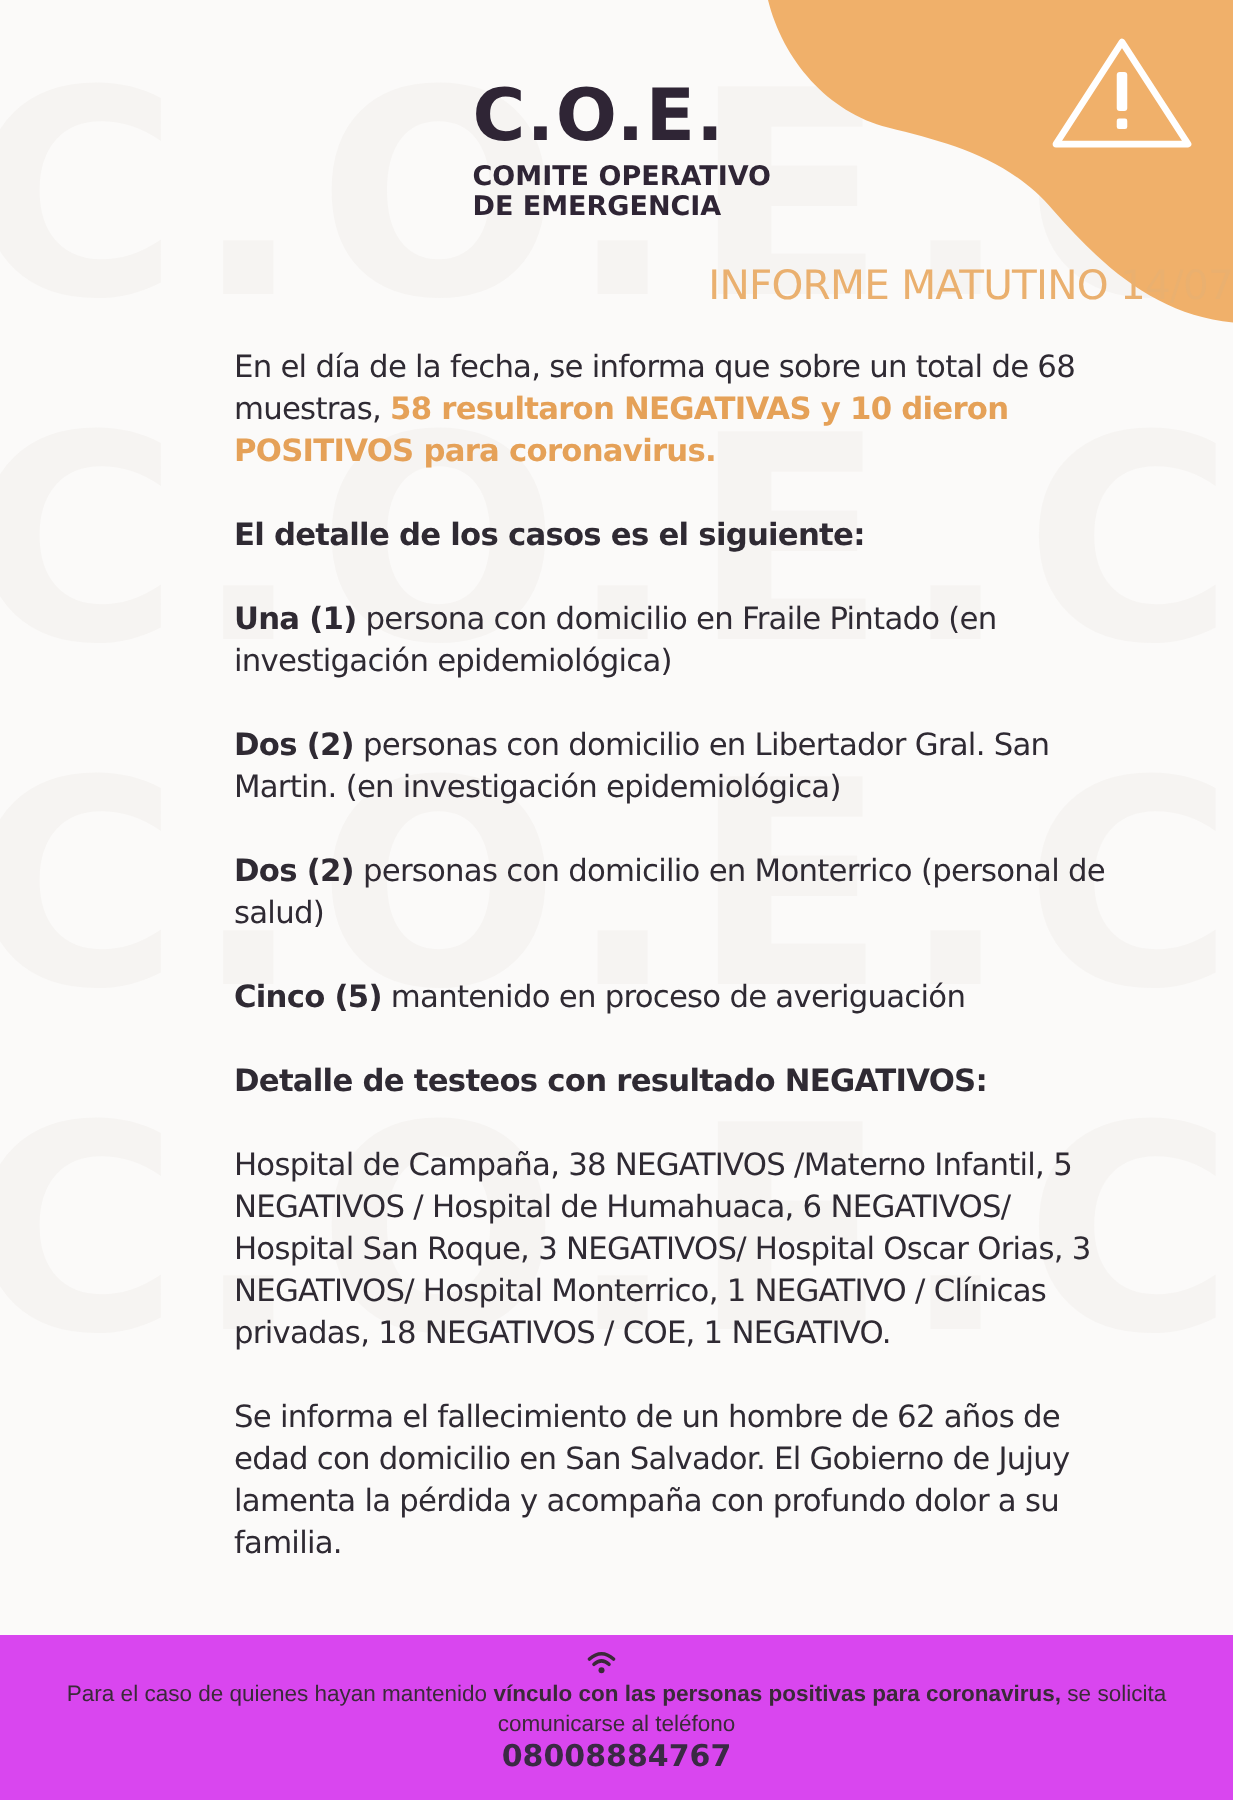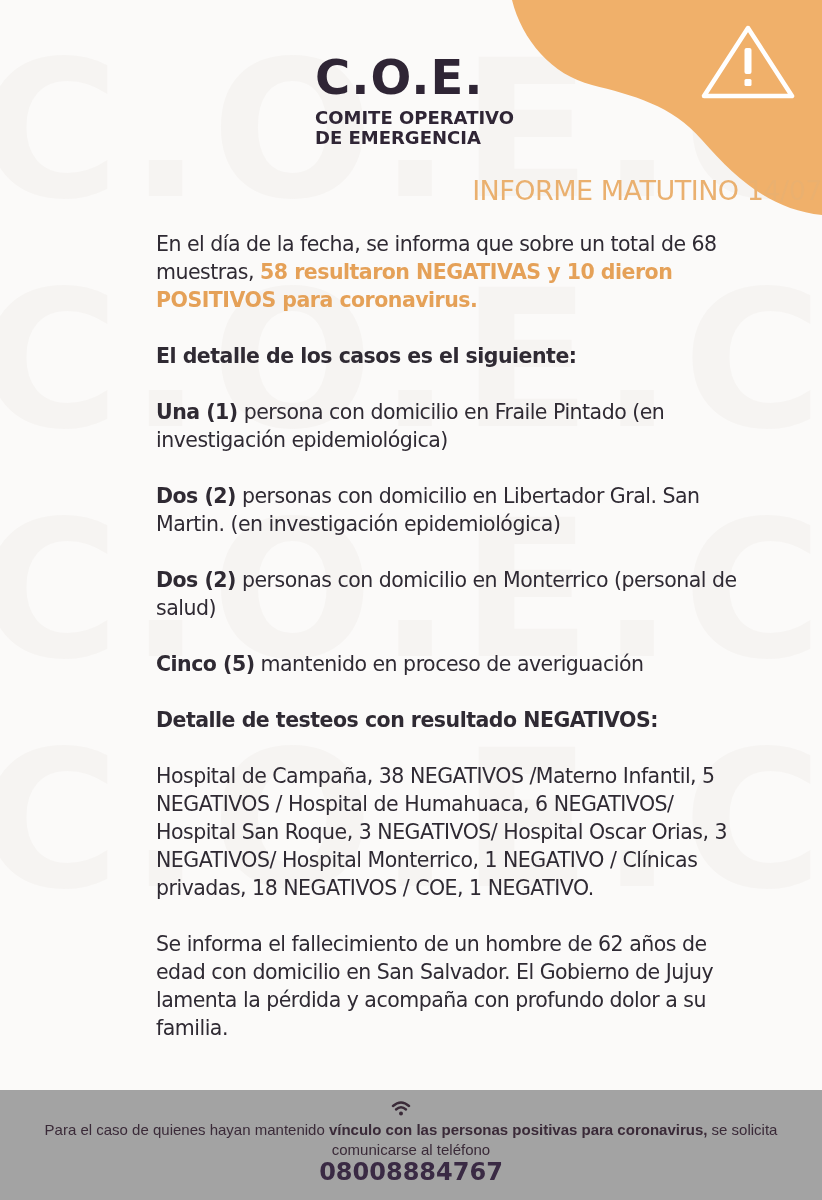--- a/index.html
+++ b/index.html
@@ -40,31 +40,31 @@
     .content {
       position: absolute; left: 125px; top: 230px; width: 600px;
       font-family: "DejaVu Sans", sans-serif; font-size: 20.5px; line-height: 28px;
       color: #2f2a33; letter-spacing: -0.5px; margin-left: 31px;
     }
     .content p { margin: 0 0 28px 0; }
     .hl { color: #e5a158; font-weight: bold; }
     b { font-weight: bold; color: #2f2a33; }
     .footer {
       position: absolute; left: 0; top: 1090px; width: 822px; height: 110px;
-      background: #a3a3a3; text-align: center; color: #3a2a38;
+      background: #d946ef; text-align: center; color: #3a2a38;
     }
     .wifi-icon { position: absolute; left: 391px; top: 10px; width: 20px; height: 16px; }
     .footer-text {
       position: absolute; left: 0; width: 822px; top: 30px;
       font-family: "Liberation Sans", sans-serif; font-size: 15px; line-height: 20px;
     }
     .footer-text b { color: #3a2a38; }
     .phone {
       position: absolute; left: 0; width: 822px; top: 68px;
-      font-family: "DejaVu Sans", sans-serif; font-weight: bold; font-size: 24px; color: #3a2a44;
+      font-family: "DejaVu Sans", sans-serif; font-weight: bold; font-size: 20px; color: #3a2a44;
     }
   </style>
 </head>
 <body>
 
 <div class="bg-watermark">
   <div class="wm-row" style="top:20px;">C.O.E.C.O.E.</div>
   <div class="wm-row" style="top:250px;">C.O.E.C.O.E.</div>
   <div class="wm-row" style="top:480px;">C.O.E.C.O.E.</div>
   <div class="wm-row" style="top:710px;">C.O.E.C.O.E.</div>

